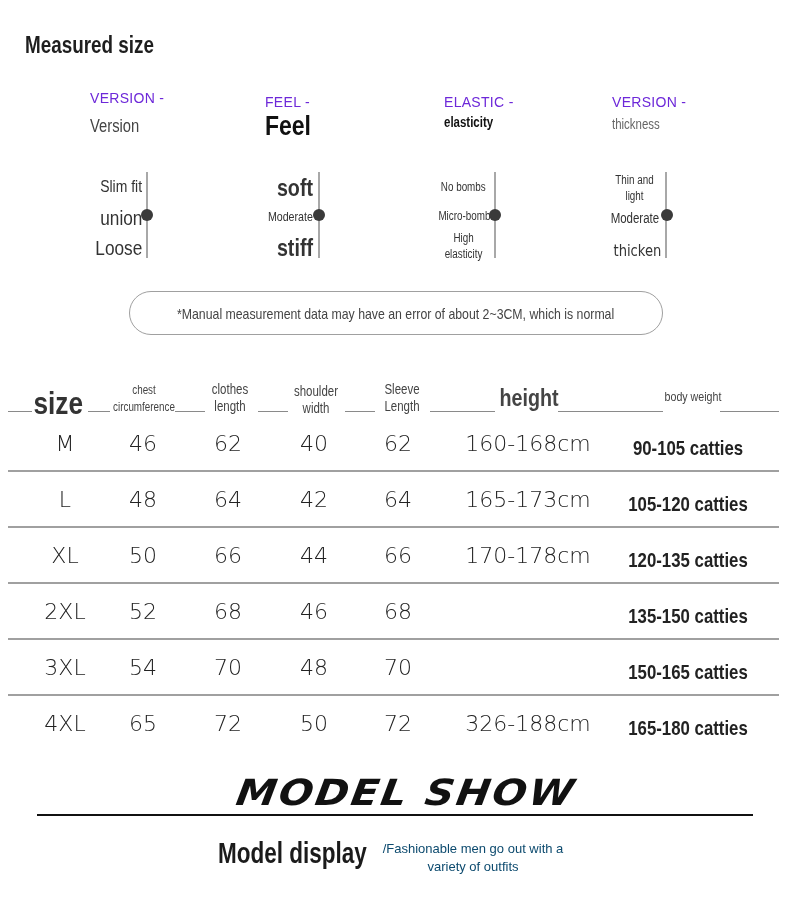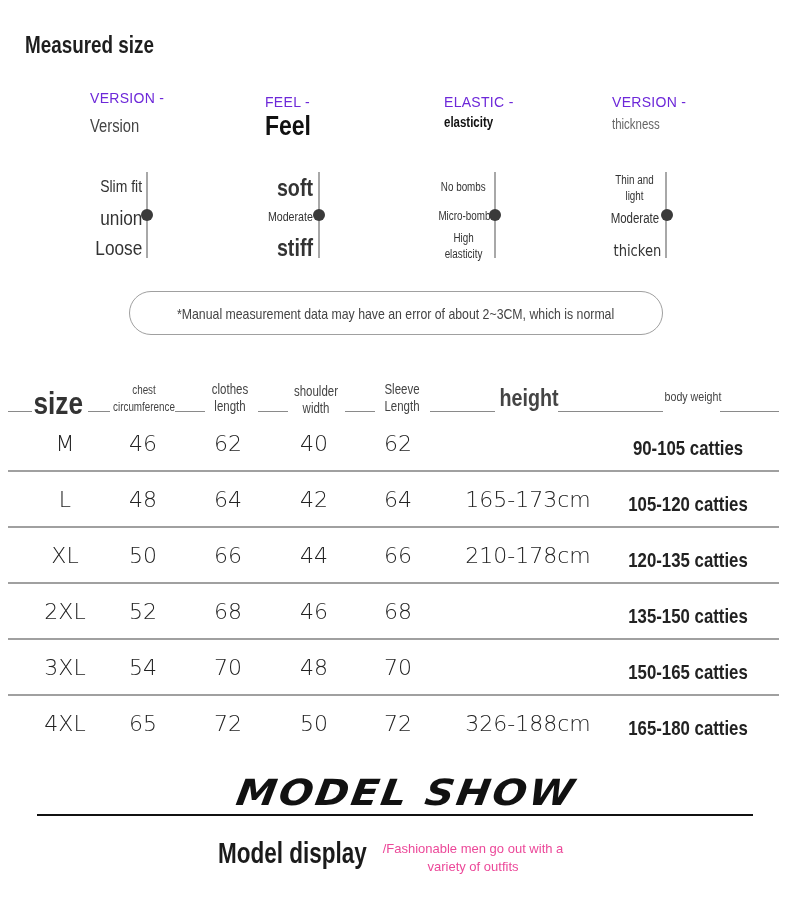--- a/index.html
+++ b/index.html
@@ -27,21 +27,21 @@
 
   .row { position:absolute; left:8px; width:771px; height:56px; }
   .row .c { position:absolute; top:0; height:56px; line-height:56px; text-align:center; color:#222; font-size:22px; font-family:"DejaVu Sans", sans-serif; font-weight:300; }
   .row .w { font-family:"Liberation Sans", sans-serif; font-weight:bold; font-size:21px; transform:scaleX(0.8); top:4px; }
   .row .rule { position:absolute; left:0; bottom:0; width:771px; height:2px; background:#a0a0a0; }
 
   .mshow { position:absolute; left:240px; top:772px; font-size:36px; font-weight:900; font-style:italic;
            font-family:"DejaVu Sans", sans-serif; letter-spacing:2px; color:#111; transform:scaleX(1.12) skewX(-8deg); transform-origin:left top; white-space:nowrap; }
   .mrule { position:absolute; left:37px; top:814px; width:716px; height:2px; background:#111; }
   .mdisp { position:absolute; left:218px; top:836px; font-size:30px; font-weight:bold; color:#1b1b1b; transform:scaleX(0.75); transform-origin:left top; white-space:nowrap; }
-  .mtag { position:absolute; left:368px; top:840px; width:210px; font-size:13px; color:#ec4899; line-height:18px; text-align:center; }
+  .mtag { position:absolute; left:368px; top:840px; width:210px; font-size:13px; color:#0c4a6e; line-height:18px; text-align:center; }
 </style>
 </head>
 <body>
 
 <div class="abs title">Measured size</div>
 
 <div class="attr" style="left:90px">
   <div class="cap">VERSION -</div>
   <div class="sub" style="font-size:18px">Version</div>
 </div>
@@ -110,40 +110,41 @@
 <div class="hcell" style="left:372px;top:381px;width:60px;white-space:normal;font-size:14px">Sleeve Length</div>
 <div class="hcell" style="left:490px;top:384px;width:78px;font-size:24px;font-weight:bold;line-height:28px">height</div>
 <div class="hcell" style="left:648px;top:388px;width:90px;font-size:13px">body weight</div>
 
 <div class="row" style="top:416px">
   <div class="c" style="left:32px;width:50px">M</div>
   <div class="c" style="left:110px;width:50px">46</div>
   <div class="c" style="left:195px;width:50px">62</div>
   <div class="c" style="left:281px;width:50px">40</div>
   <div class="c" style="left:365px;width:50px">62</div>
+  <div class="c" style="left:455px;width:130px">160-168cm</div>
   <div class="c w" style="left:600px;width:160px">90-105 catties</div>
   <div class="rule"></div>
 </div>
 <div class="row" style="top:472px">
   <div class="c" style="left:32px;width:50px">L</div>
   <div class="c" style="left:110px;width:50px">48</div>
   <div class="c" style="left:195px;width:50px">64</div>
   <div class="c" style="left:281px;width:50px">42</div>
   <div class="c" style="left:365px;width:50px">64</div>
   <div class="c" style="left:455px;width:130px">165-173cm</div>
   <div class="c w" style="left:600px;width:160px">105-120 catties</div>
   <div class="rule"></div>
 </div>
 <div class="row" style="top:528px">
   <div class="c" style="left:32px;width:50px">XL</div>
   <div class="c" style="left:110px;width:50px">50</div>
   <div class="c" style="left:195px;width:50px">66</div>
   <div class="c" style="left:281px;width:50px">44</div>
   <div class="c" style="left:365px;width:50px">66</div>
-  <div class="c" style="left:455px;width:130px">210-178cm</div>
+  <div class="c" style="left:455px;width:130px">170-178cm</div>
   <div class="c w" style="left:600px;width:160px">120-135 catties</div>
   <div class="rule"></div>
 </div>
 <div class="row" style="top:584px">
   <div class="c" style="left:32px;width:50px">2XL</div>
   <div class="c" style="left:110px;width:50px">52</div>
   <div class="c" style="left:195px;width:50px">68</div>
   <div class="c" style="left:281px;width:50px">46</div>
   <div class="c" style="left:365px;width:50px">68</div>
   <div class="c w" style="left:600px;width:160px">135-150 catties</div>

